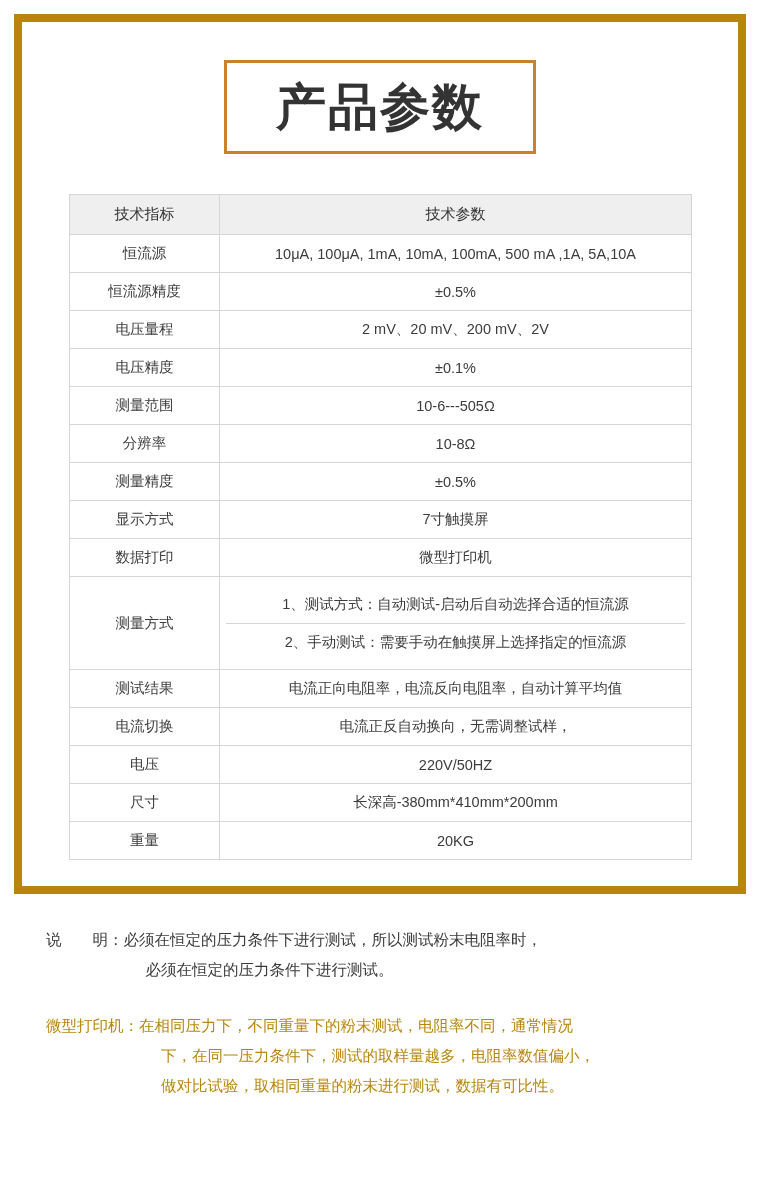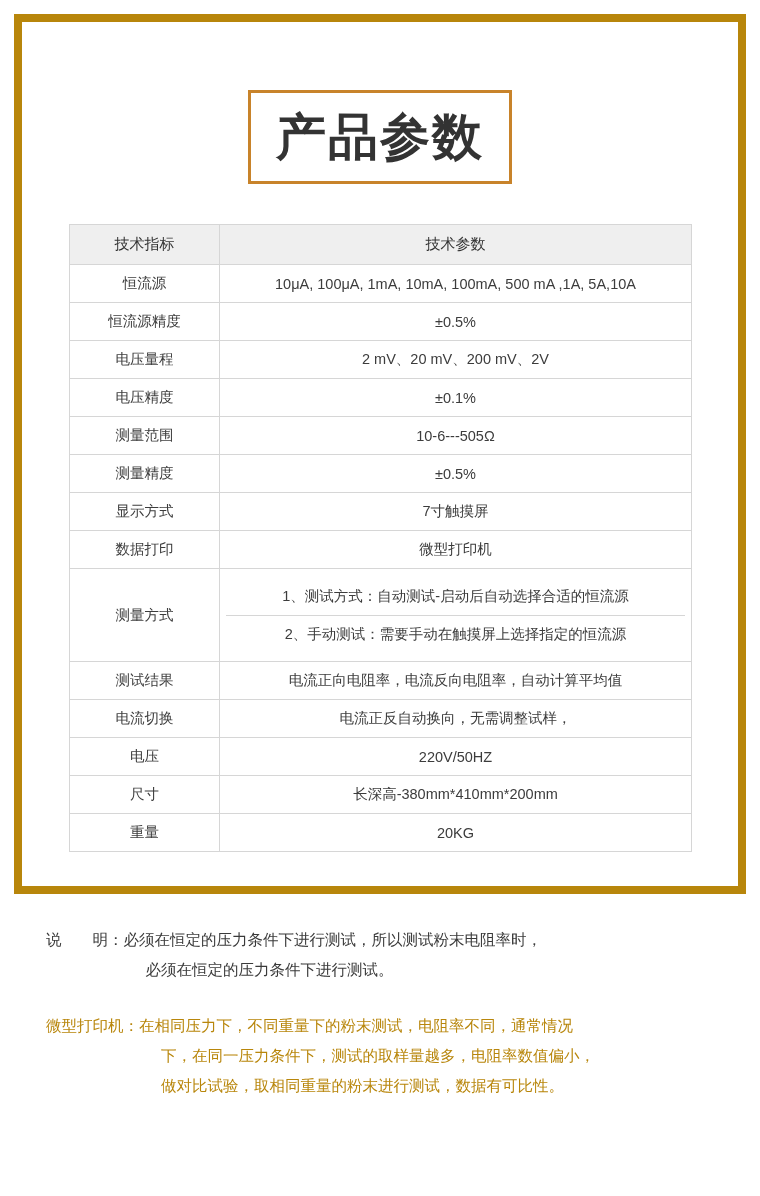--- a/index.html
+++ b/index.html
@@ -31,22 +31,22 @@
     border: 8px solid #b8860b;
     background: #ffffff;
   }
   .frame-inner {
     position: absolute;
     inset: 0;
     padding: 0;
   }
   
   .title-box {
-    margin: 68px auto 0 auto;
-    width: 264px;
+    margin: 38px auto 0 auto;
+    width: 312px;
     height: 94px;
     border: 3px solid #c8832a;
     display: flex;
     align-items: center;
     justify-content: center;
     background: #fff;
   }
   .title-text {
     font-family: "DejaVu Sans", "Liberation Sans", sans-serif;
     font-size: 50px;
@@ -169,20 +169,24 @@
             </tr>
             <tr>
               <td class="label-cell">电压精度</td>
               <td class="value-cell">±0.1%</td>
             </tr>
             <tr>
               <td class="label-cell">测量范围</td>
               <td class="value-cell">10-6---505Ω</td>
             </tr>
             <tr>
+              <td class="label-cell">分辨率</td>
+              <td class="value-cell">10-8Ω</td>
+            </tr>
+            <tr>
               <td class="label-cell">测量精度</td>
               <td class="value-cell">±0.5%</td>
             </tr>
             <tr>
               <td class="label-cell">显示方式</td>
               <td class="value-cell">7寸触摸屏</td>
             </tr>
             <tr>
               <td class="label-cell">数据打印</td>
               <td class="value-cell">微型打印机</td>

